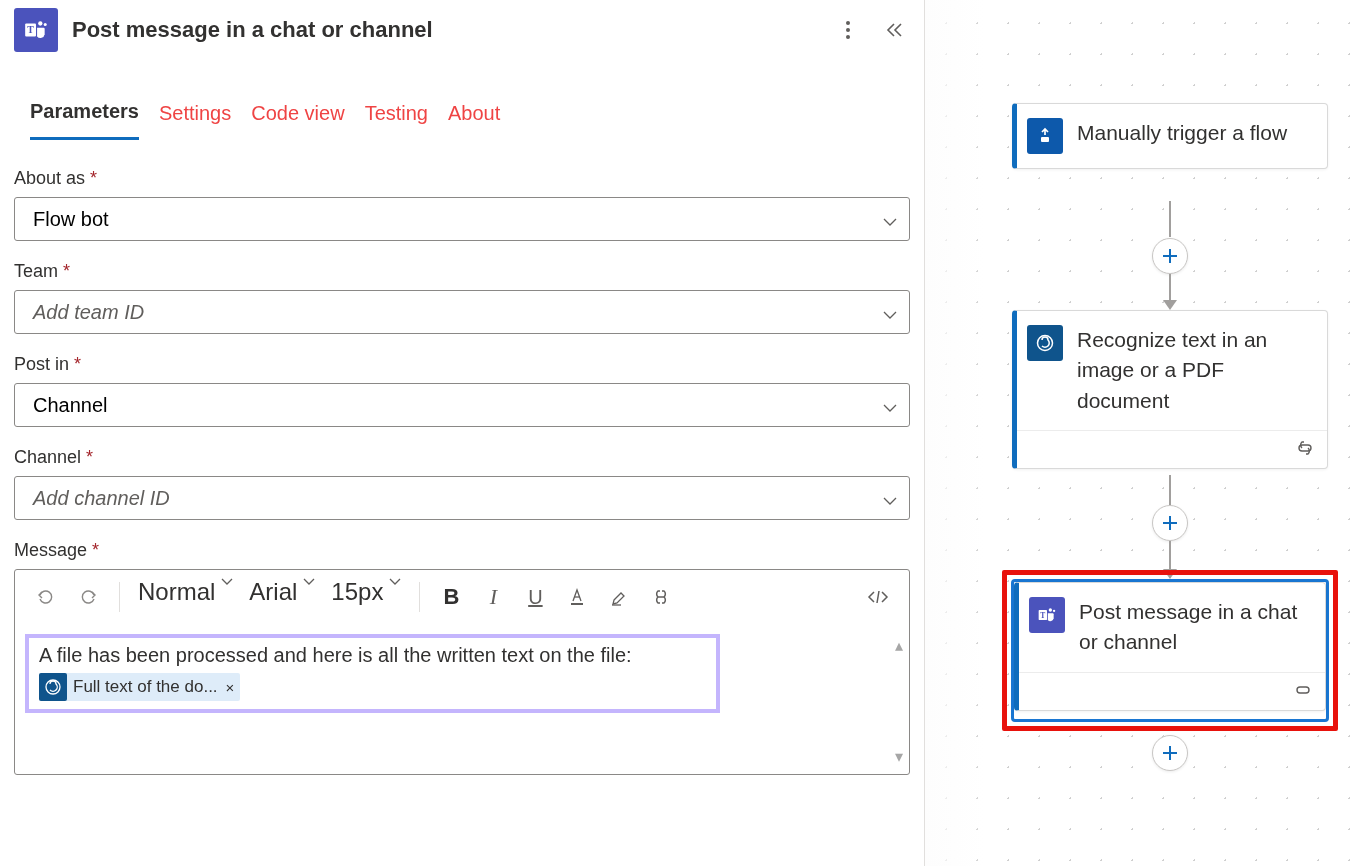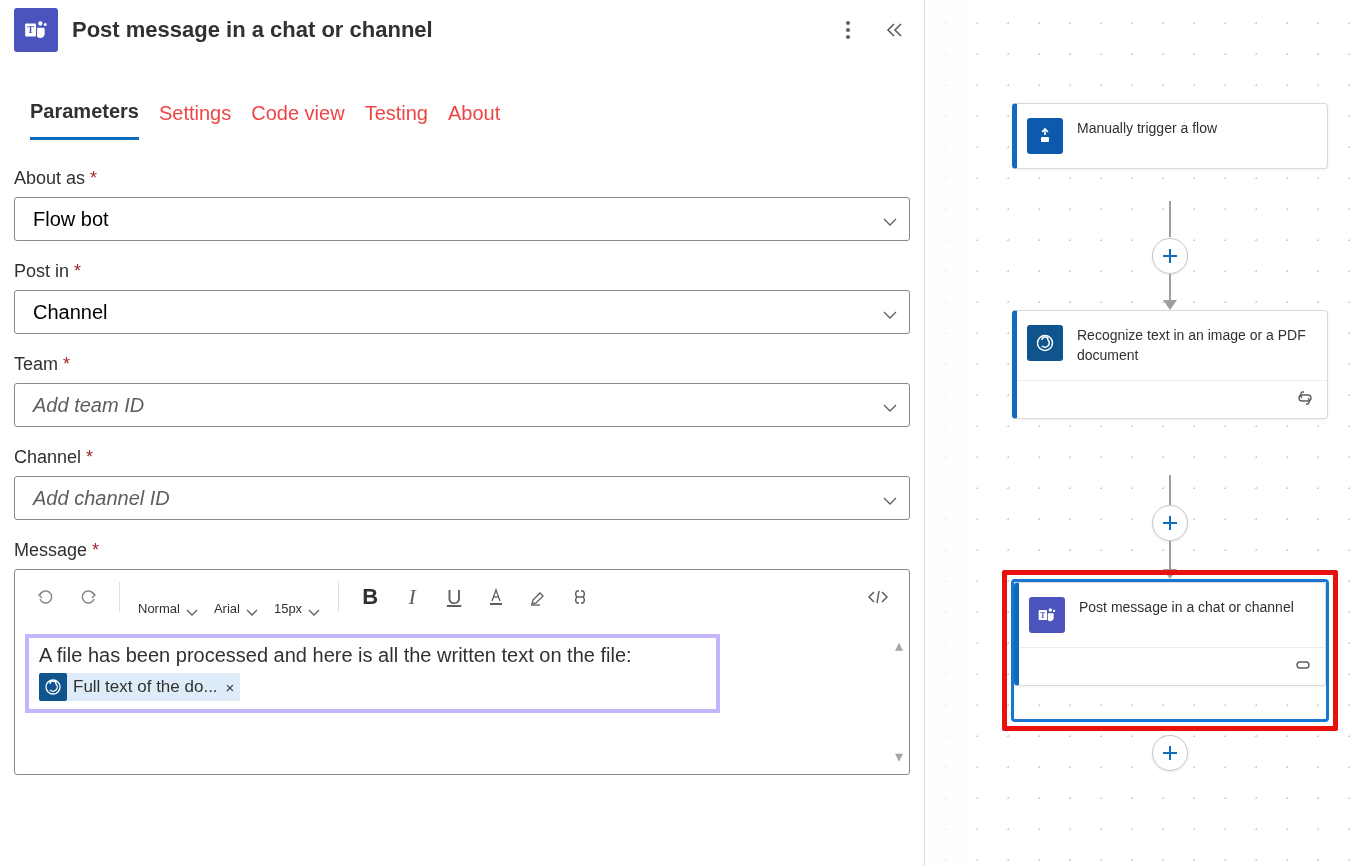--- a/index.html
+++ b/index.html
@@ -118,23 +118,23 @@
   .tbtn {
     background: none; border: none;
     width: 38px; height: 38px;
     display: flex; align-items: center; justify-content: center;
     color: #605e5c;
     cursor: pointer;
     font-size: 20px;
     font-family: inherit;
   }
   .t-dd {
-    display: flex; align-items: flex-end;
+    display: flex; align-items: flex-start;
     gap: 6px;
-    font-size: 13px;
+    font-size: 24px;
     color: #323130;
     padding: 0 6px;
     background: none; border: none; cursor: pointer;
     height: 38px;
     font-family: inherit;
   }
   .t-sep { width: 1px; height: 30px; background: #e1dfdd; margin: 0 8px; }
   .t-spacer { flex: 1; }
   .editor-content-wrap {
     position: relative;
@@ -202,21 +202,21 @@
     gap: 14px;
     align-items: flex-start;
   }
   .card-icon {
     width: 36px; height: 36px;
     border-radius: 3px;
     display: flex; align-items: center; justify-content: center;
     flex-shrink: 0;
   }
   .card-title {
-    font-size: 14px;
+    font-size: 21px;
     line-height: 1.45;
     color: #323130;
   }
   .card-footer {
     border-top: 1px solid #ececec;
     height: 38px;
     display: flex;
     align-items: center;
     justify-content: flex-end;
     padding: 0 12px;
@@ -310,40 +310,40 @@
       <span class="chev">
         <svg width="14" height="8" viewBox="0 0 14 8" fill="none" stroke="#605e5c" stroke-width="1.3">
             <path d="M1 1 L7 7 L13 1"></path>
           </svg>
       </span>
     </button>
   </div>
 
   <div class="field" style="margin-top:20px">
     <label class="field-label">
+      <span>Team</span>
+      <span class="req">*</span>
+    </label>
+    <button class="select placeholder">
+      <span>Add team ID</span>
+      <span class="chev">
+        <svg width="14" height="8" viewBox="0 0 14 8" fill="none" stroke="#605e5c" stroke-width="1.3">
+            <path d="M1 1 L7 7 L13 1"></path>
+          </svg>
+      </span>
+    </button>
+  </div>
+
+  <div class="field" style="margin-top:20px">
+    <label class="field-label">
       <span>Post in</span>
       <span class="req">*</span>
     </label>
     <button class="select">
       <span>Channel</span>
-      <span class="chev">
-        <svg width="14" height="8" viewBox="0 0 14 8" fill="none" stroke="#605e5c" stroke-width="1.3">
-            <path d="M1 1 L7 7 L13 1"></path>
-          </svg>
-      </span>
-    </button>
-  </div>
-
-  <div class="field" style="margin-top:20px">
-    <label class="field-label">
-      <span>Team</span>
-      <span class="req">*</span>
-    </label>
-    <button class="select placeholder">
-      <span>Add team ID</span>
       <span class="chev">
         <svg width="14" height="8" viewBox="0 0 14 8" fill="none" stroke="#605e5c" stroke-width="1.3">
             <path d="M1 1 L7 7 L13 1"></path>
           </svg>
       </span>
     </button>
   </div>
 
   <div class="field" style="margin-top:20px">
     <label class="field-label">

